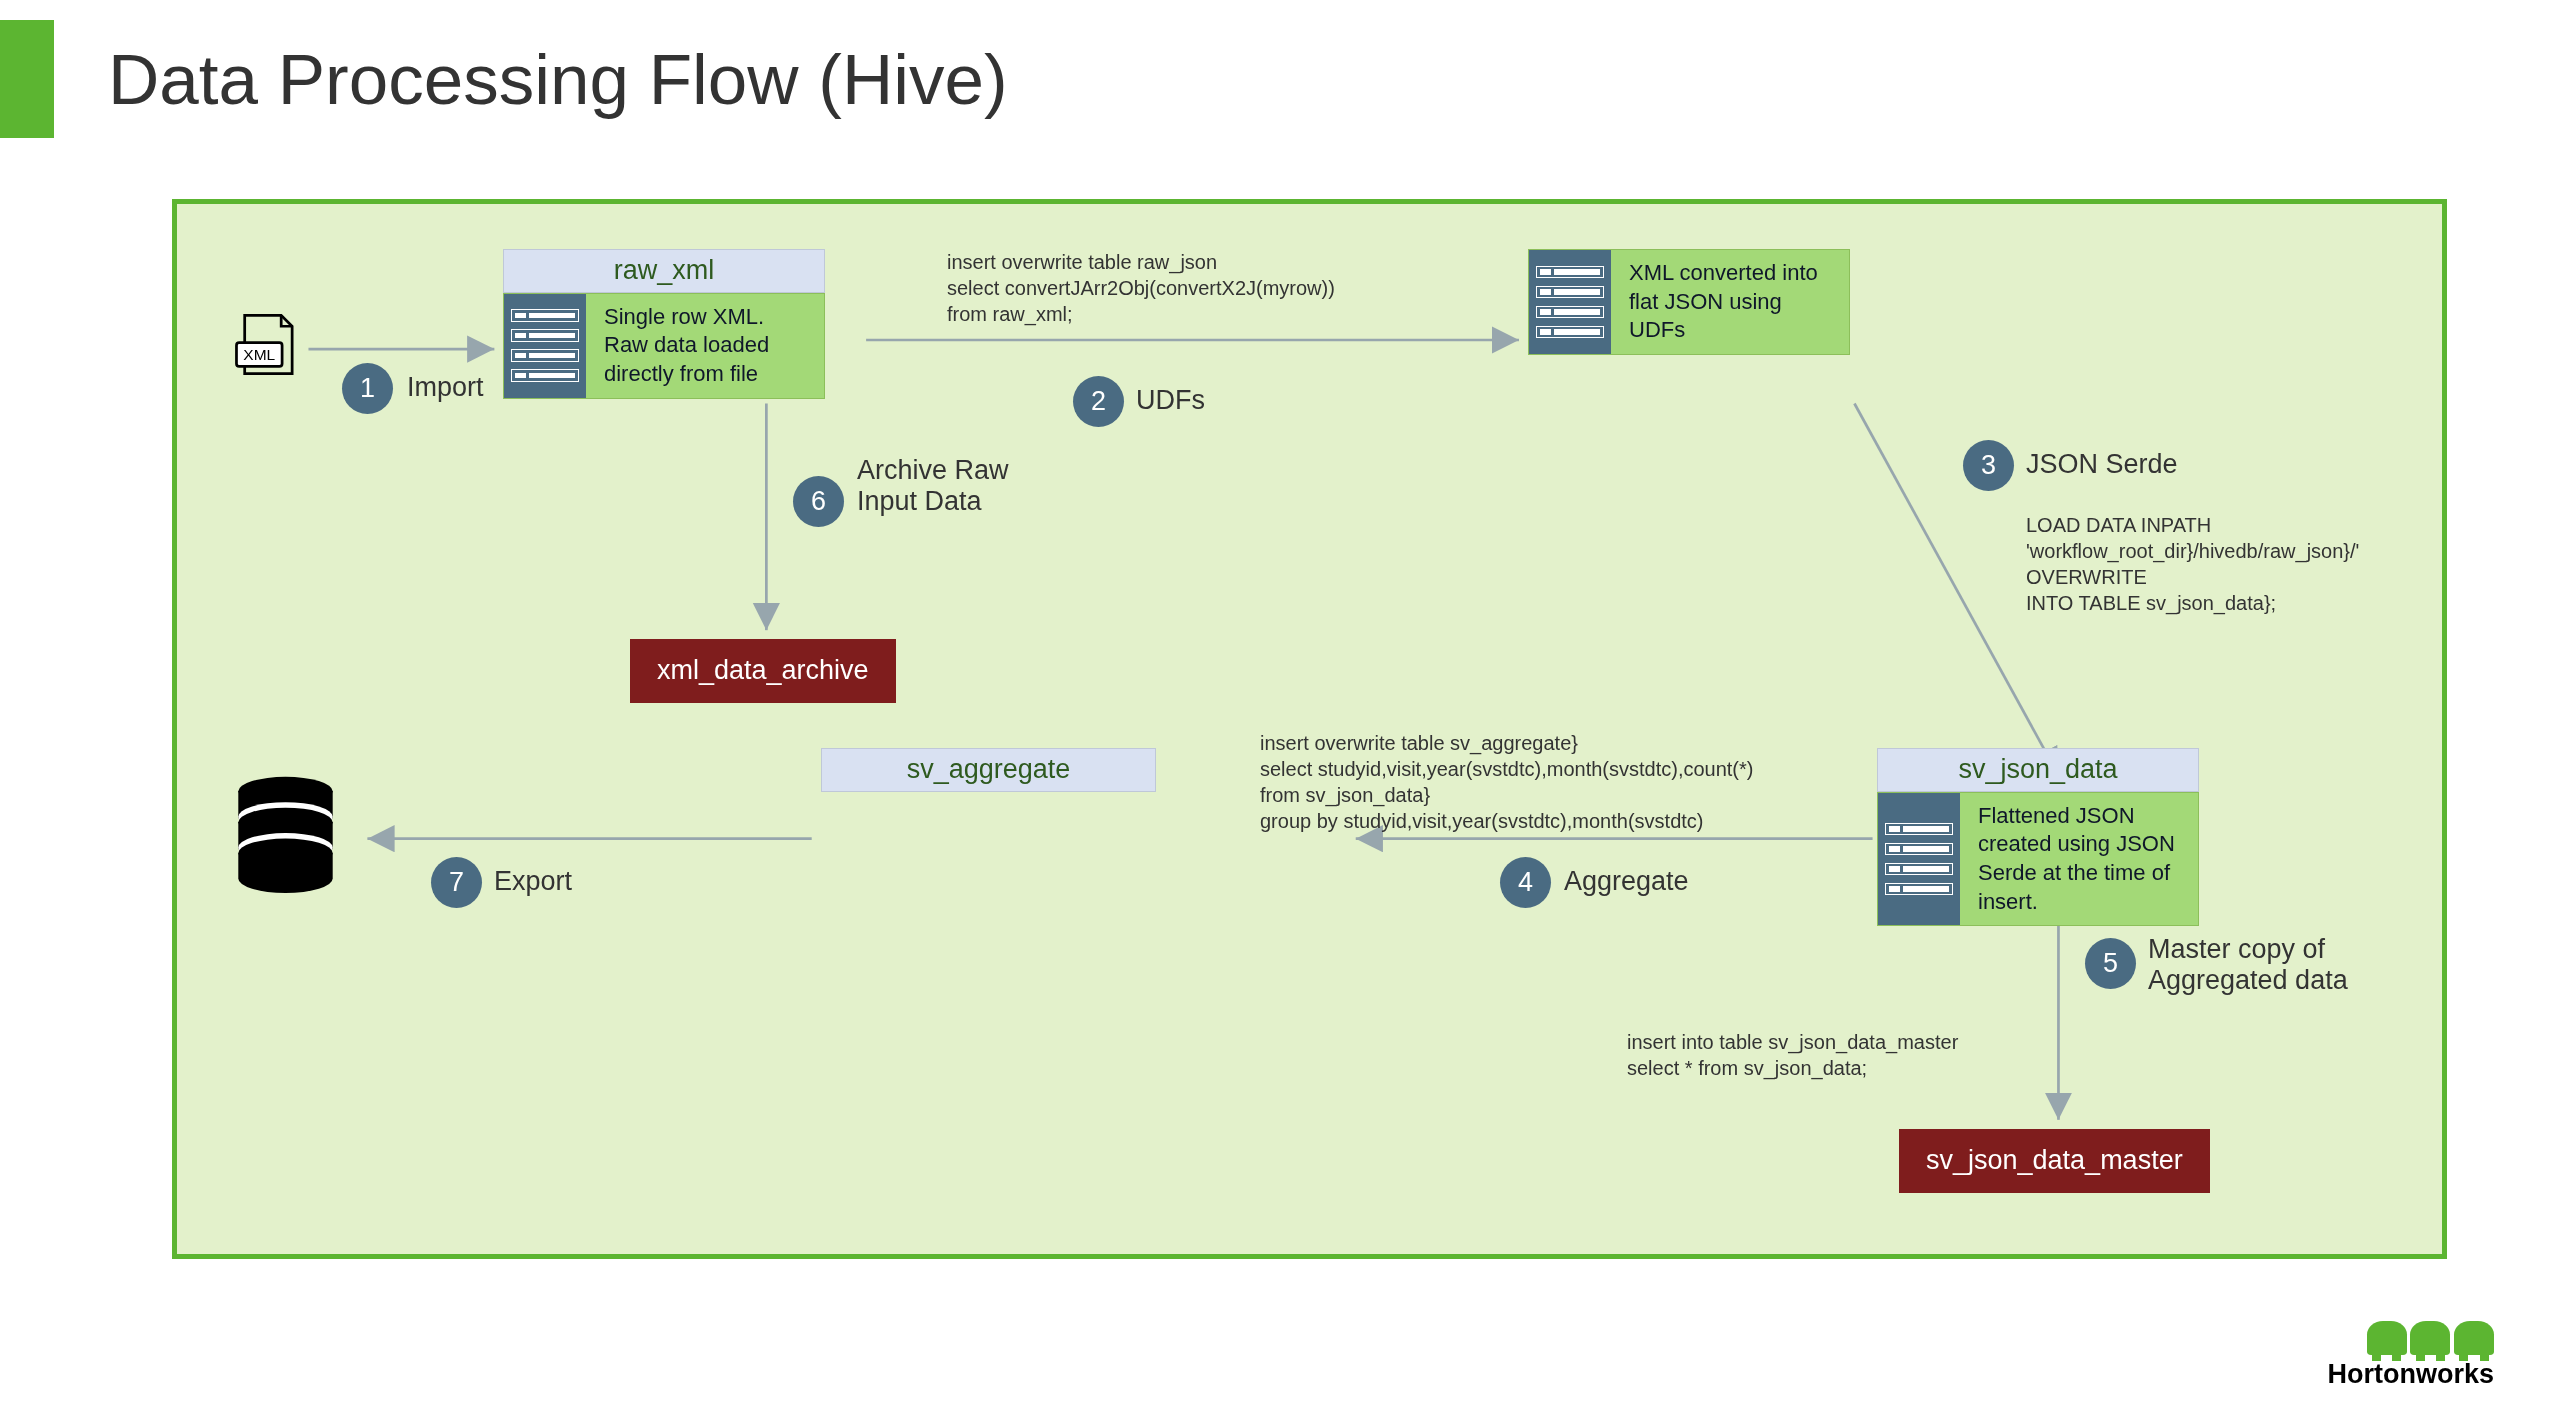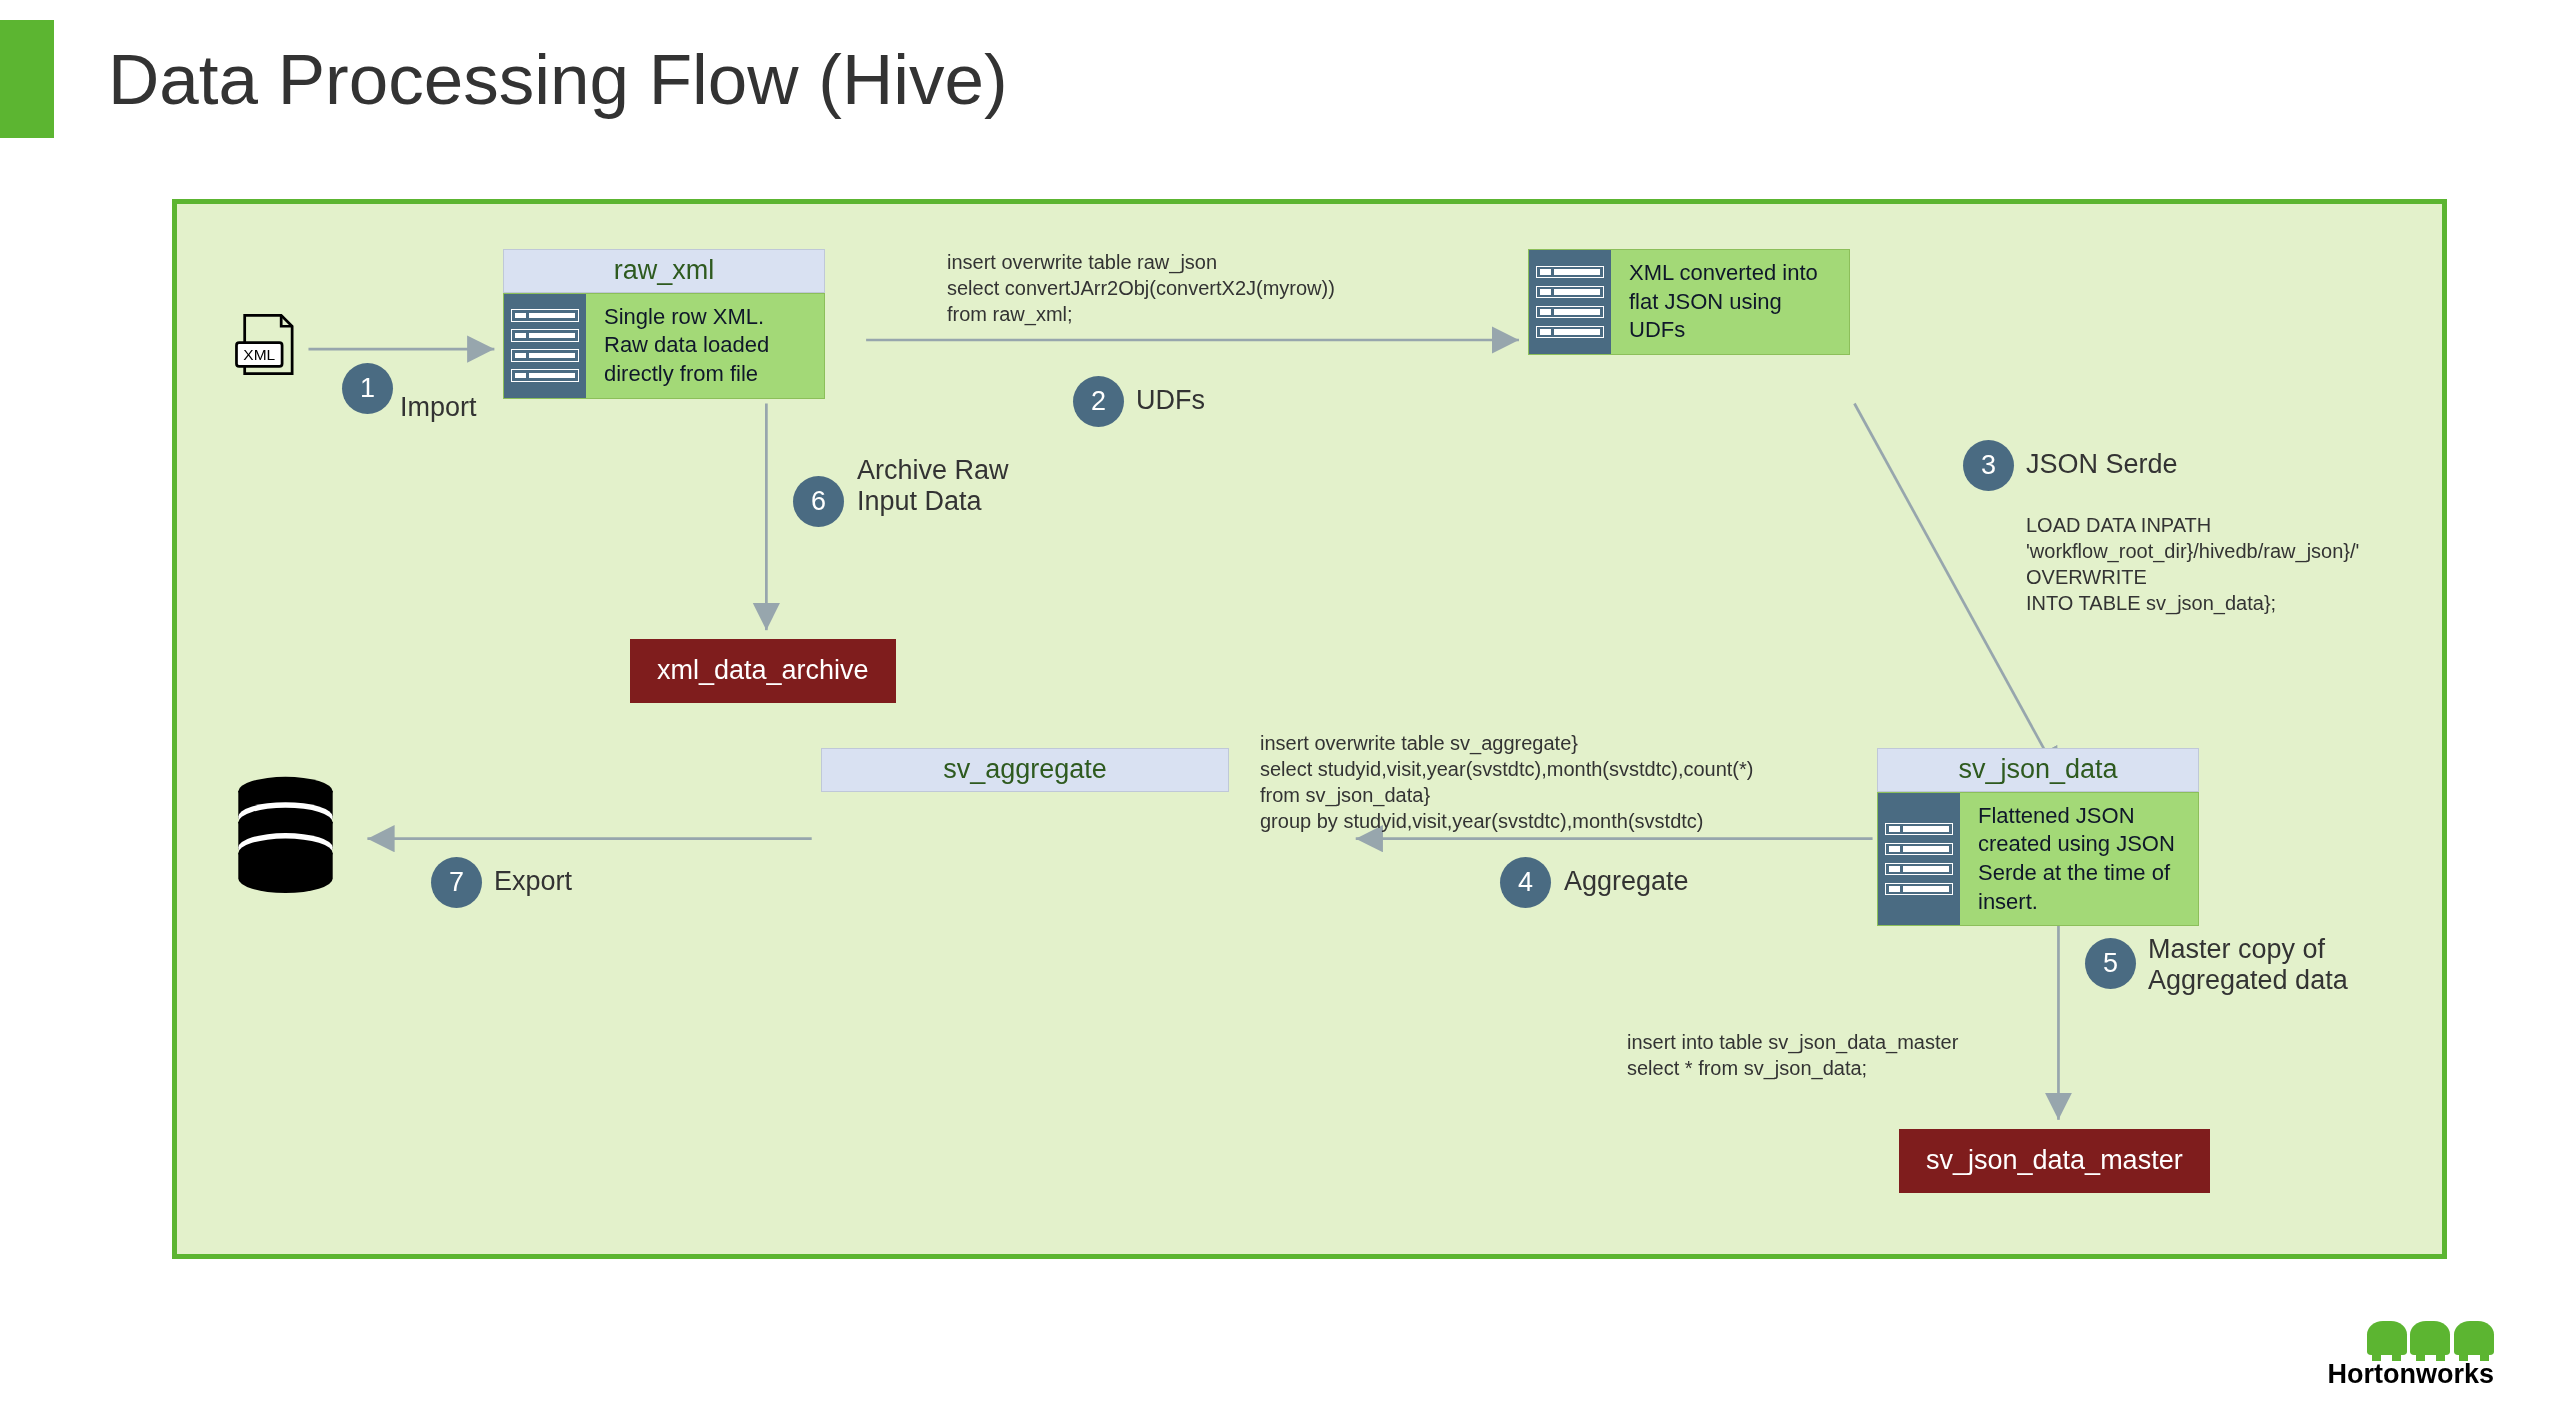--- a/index.html
+++ b/index.html
@@ -103,21 +103,21 @@
       <div class="table-icon">
           <div class="row"></div>
           <div class="row"></div>
           <div class="row"></div>
           <div class="row"></div>
         </div>
       <div class="table-desc">Flattened JSON created using JSON Serde at the time of insert.</div>
     </div>
   </div>
 
-  <div class="table-box" style="left:644px; top:544px; width:408px;">
+  <div class="table-box" style="left:644px; top:544px; width:335px;">
     <div class="table-header">sv_aggregate</div>
   </div>
 
   <div class="archive-box" style="left:453px; top:435px;">xml_data_archive</div>
 
   <div class="archive-box" style="left:1722px; top:925px;">sv_json_data_master</div>
 
   <div class="db-icon" style="left:54px; top:571px;">
     <svg viewBox="0 0 120 130" width="109" height="118">
       <ellipse cx="60" cy="18" rx="52" ry="16" fill="#000"></ellipse>
@@ -125,21 +125,21 @@
       <ellipse cx="60" cy="46" rx="52" ry="16" fill="#fff"></ellipse>
       <ellipse cx="60" cy="52" rx="52" ry="16" fill="#000"></ellipse>
       <path d="M8 52 v28 a52 16 0 0 0 104 0 v-28" fill="#000"></path>
       <ellipse cx="60" cy="80" rx="52" ry="16" fill="#fff"></ellipse>
       <ellipse cx="60" cy="86" rx="52" ry="16" fill="#000"></ellipse>
       <path d="M8 86 v28 a52 16 0 0 0 104 0 v-28" fill="#000"></path>
     </svg>
   </div>
 
   <div class="step-circle" style="left:165px; top:159px;">1</div>
-  <div class="step-label" style="left:223px; top:168px;margin-top:20px;">Import</div>
+  <div class="step-label" style="left:230px; top:168px;">Import</div>
 
   <div class="step-circle" style="left:896px; top:172px;">2</div>
   <div class="step-label" style="left:959px; top:181px;">UDFs</div>
   <div class="code-text" style="left:770px; top:45px;">insert overwrite table raw_json
 select convertJArr2Obj(convertX2J(myrow))
 from raw_xml;</div>
 
   <div class="step-circle" style="left:1786px; top:236px;">3</div>
   <div class="step-label" style="left:1849px; top:245px;">JSON Serde</div>
   <div class="code-text" style="left:1849px; top:308px;">LOAD DATA INPATH

